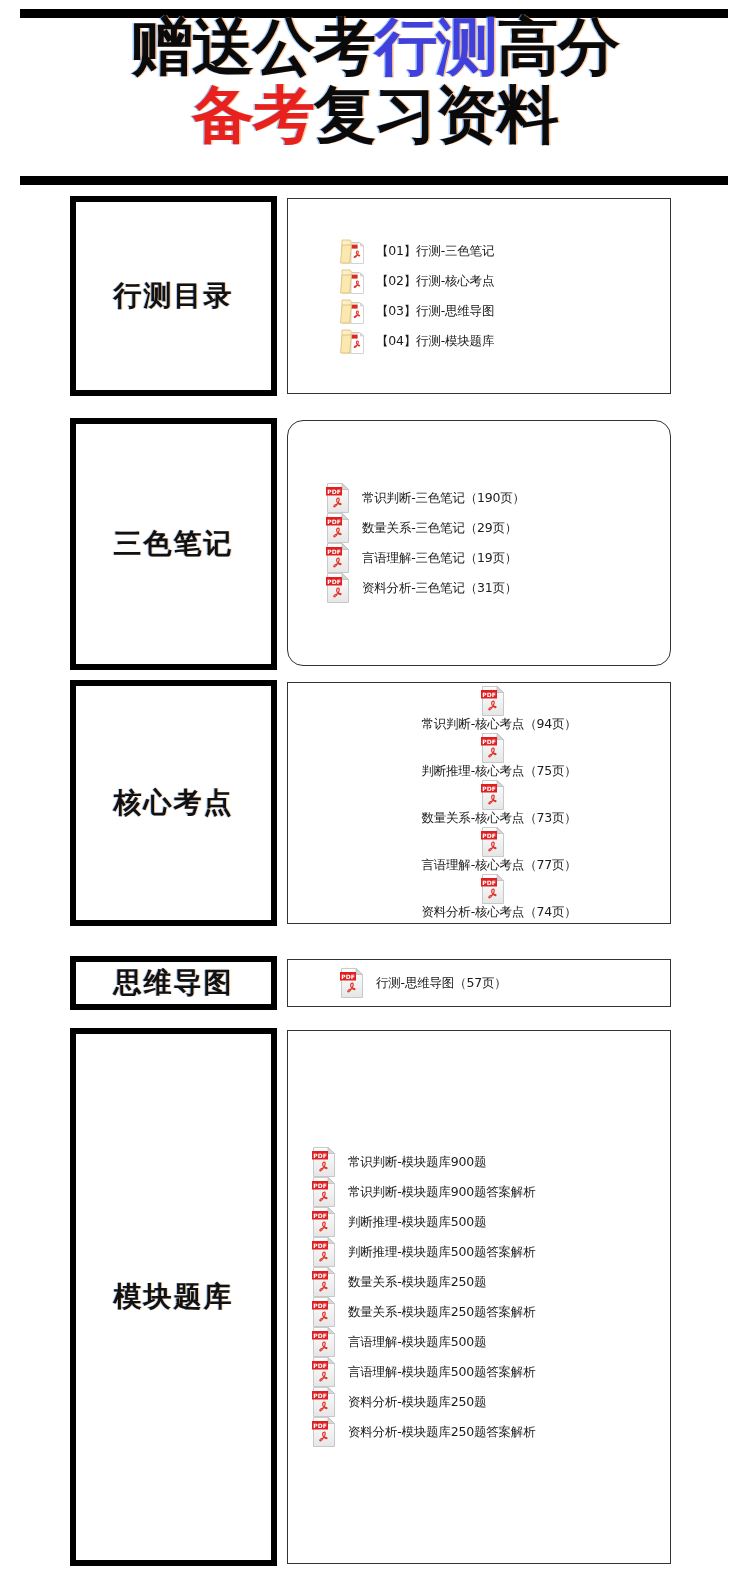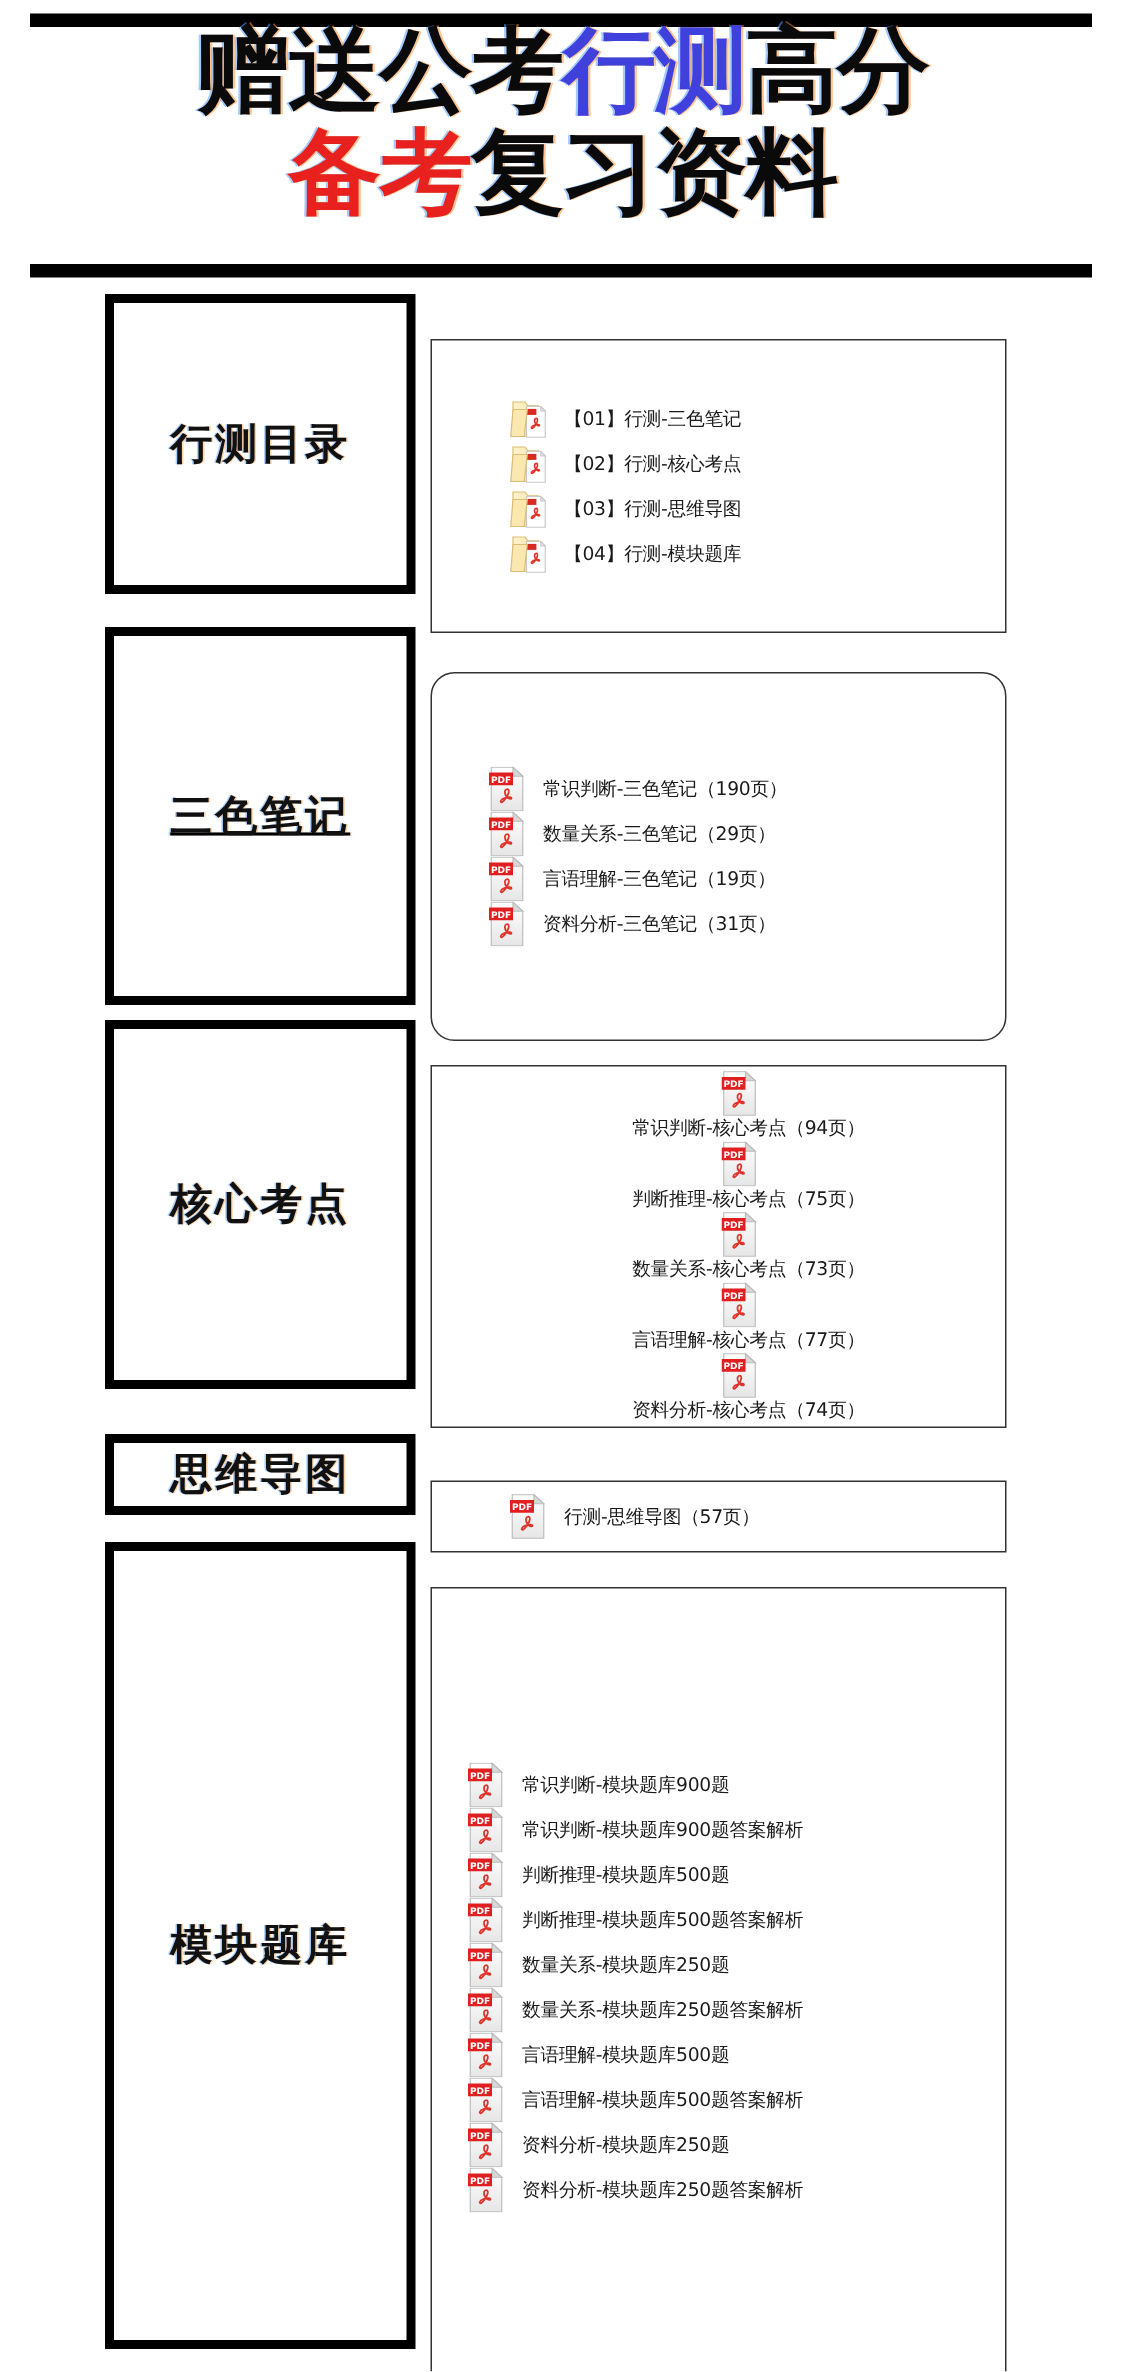--- a/index.html
+++ b/index.html
@@ -88,21 +88,20 @@
 
   .list-box {
     position: absolute;
     left: 287px;
     width: 384px;
     border: 1px solid #333333;
     background: #ffffff;
     display: flex;
     flex-direction: column;
     justify-content: center;
-    margin-top: 28px;
   }
 
   .list-item {
     display: flex;
     align-items: center;
     padding-left: 18px;
   }
 
   .item-label {
     font-family: "DejaVu Sans", "Liberation Sans", sans-serif;
@@ -133,21 +132,21 @@
 
   
   .folder-icon { width: 26px; height: 30px; }
 
   
   #sec-1 { top: 196px; height: 214px; }
   #sec-1 .label-box { top: 0;  height: 200px; }
   #sec-1 .list-box  { top: 2;  height: 196px; top: 2px; }
 
   #sec-2 { top: 418px; height: 252px; }
-  #sec-2 .label-box { top: 0; height: 252px; text-decoration: underline; }
+  #sec-2 .label-box { top: 0; height: 252px; }
   #sec-2 .list-box  { top: 2px; height: 246px; border-radius: 16px; }
 
   #sec-3 { top: 680px; height: 248px; }
   #sec-3 .label-box { top: 0; height: 246px; }
   #sec-3 .list-box  { top: 2px; height: 242px; }
 
   #sec-4 { top: 956px; height: 56px; }
   #sec-4 .label-box { top: 0; height: 54px; }
   #sec-4 .list-box  { top: 3px; height: 48px; }
 

